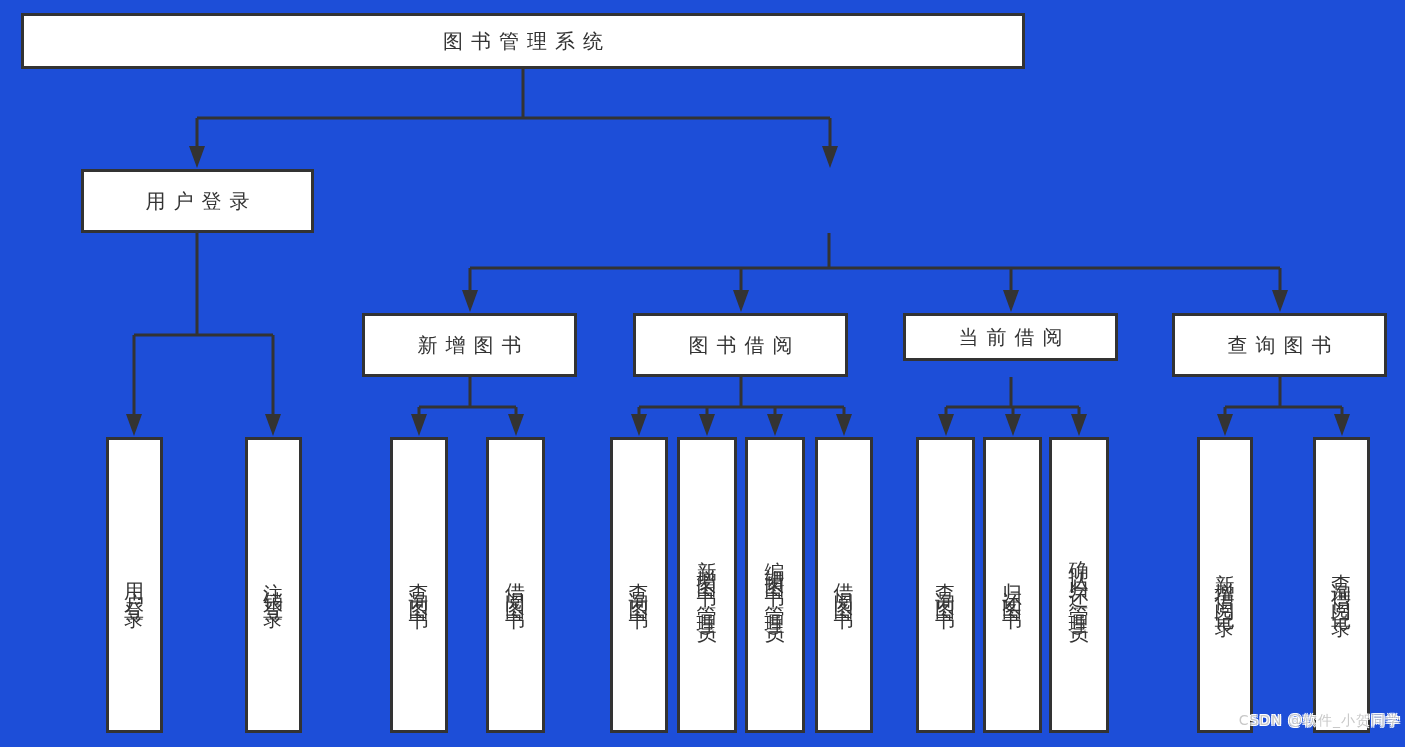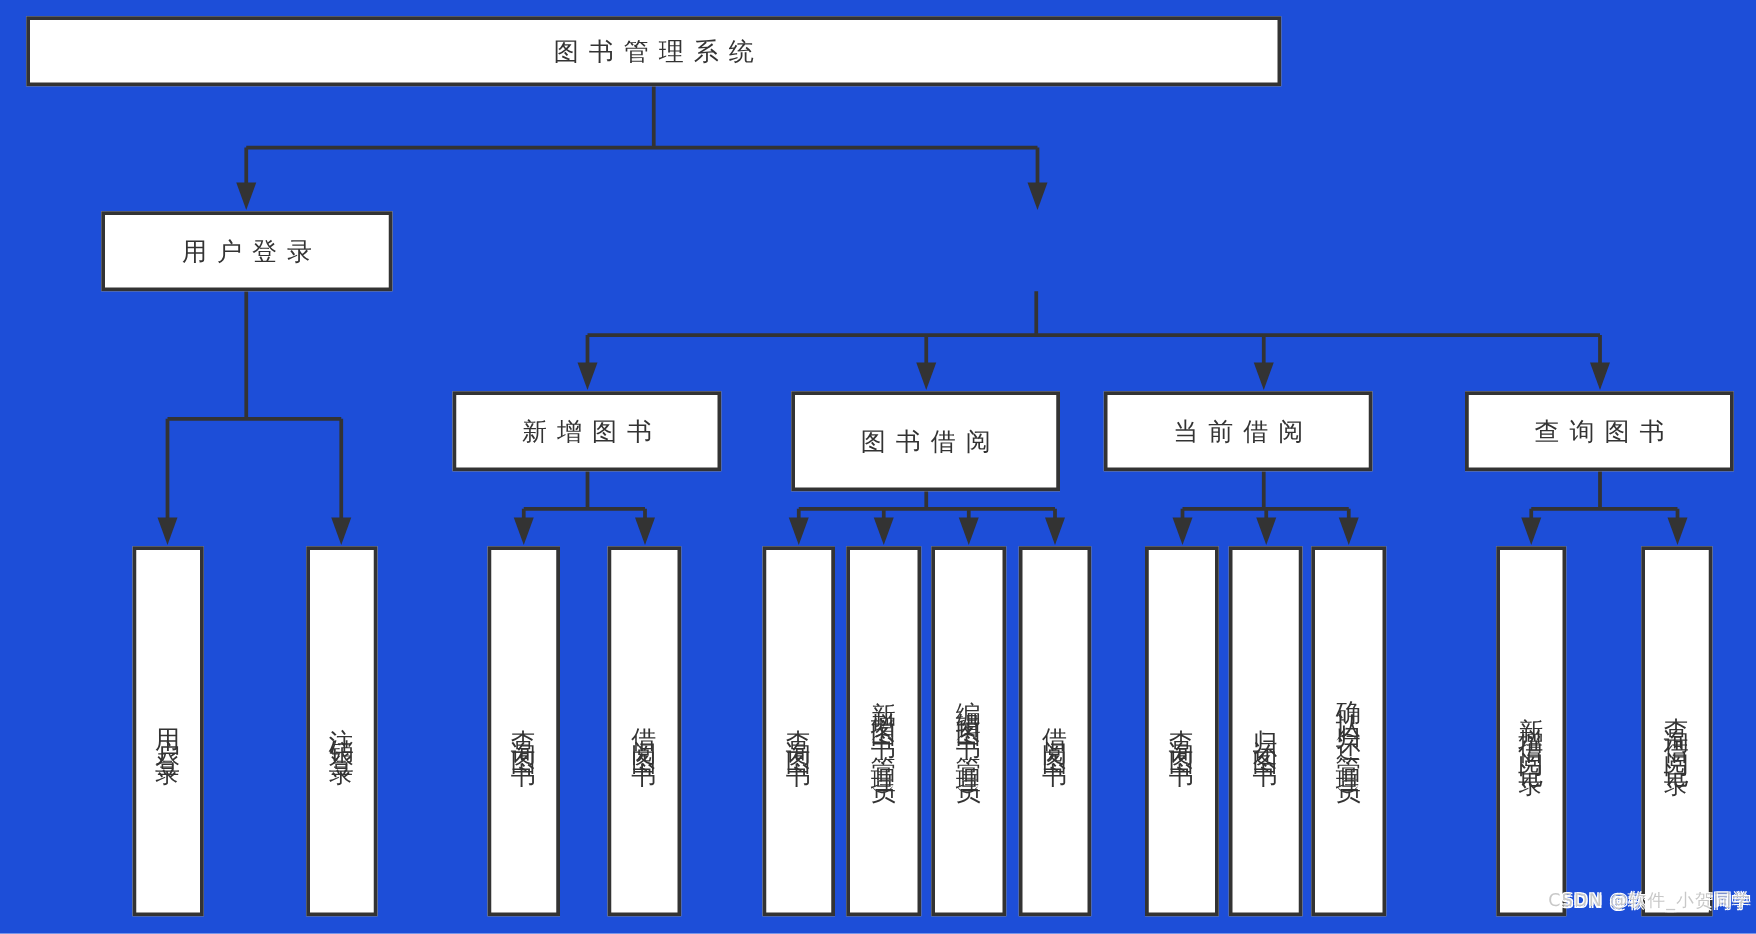--- a/index.html
+++ b/index.html
@@ -92,22 +92,22 @@
       <path d="M1217,414 L1233,414 L1225,436 Z"></path>
       <path d="M1334,414 L1350,414 L1342,436 Z"></path>
     </g>
   </svg>
 
   <div class="box" style="left:21px; top:13px; width:1004px; height:56px;">图书管理系统</div>
 
   <div class="box" style="left:81px; top:169px; width:233px; height:64px;">用户登录</div>
 
   <div class="box" style="left:362px; top:313px; width:215px; height:64px;">新增图书</div>
-  <div class="box" style="left:633px; top:313px; width:215px; height:80px;">图书借阅</div>
-  <div class="box" style="left:883px; top:313px; width:215px; height:64px;">当前借阅</div>
+  <div class="box" style="left:633px; top:313px; width:215px; height:64px;">图书借阅</div>
+  <div class="box" style="left:903px; top:313px; width:215px; height:48px;">当前借阅</div>
   <div class="box" style="left:1172px; top:313px; width:215px; height:64px;">查询图书</div>
 
   <div class="box vbox" style="left:106px; top:437px; width:57px; height:296px;">用户登录</div>
   <div class="box vbox" style="left:245px; top:437px; width:57px; height:296px;">注销登录</div>
 
   <div class="box vbox" style="left:390px; top:437px; width:58px; height:296px;">查询图书</div>
   <div class="box vbox" style="left:486px; top:437px; width:59px; height:296px;">借阅图书</div>
 
   <div class="box vbox" style="left:610px; top:437px; width:58px; height:296px;">查询图书</div>
   <div class="box vbox" style="left:677px; top:437px; width:60px; height:296px;">新增图书（管理员）</div>

